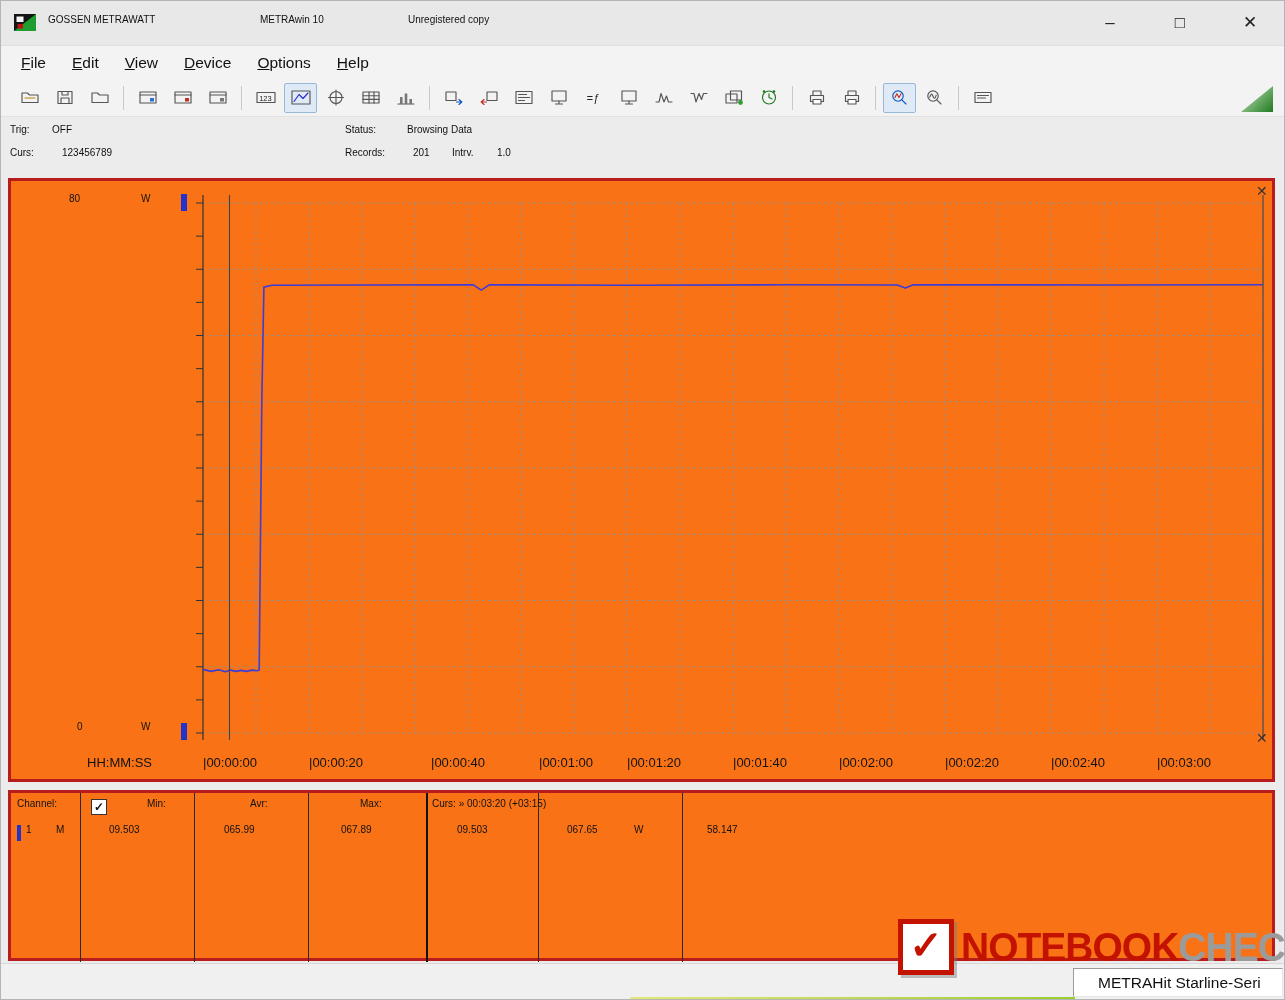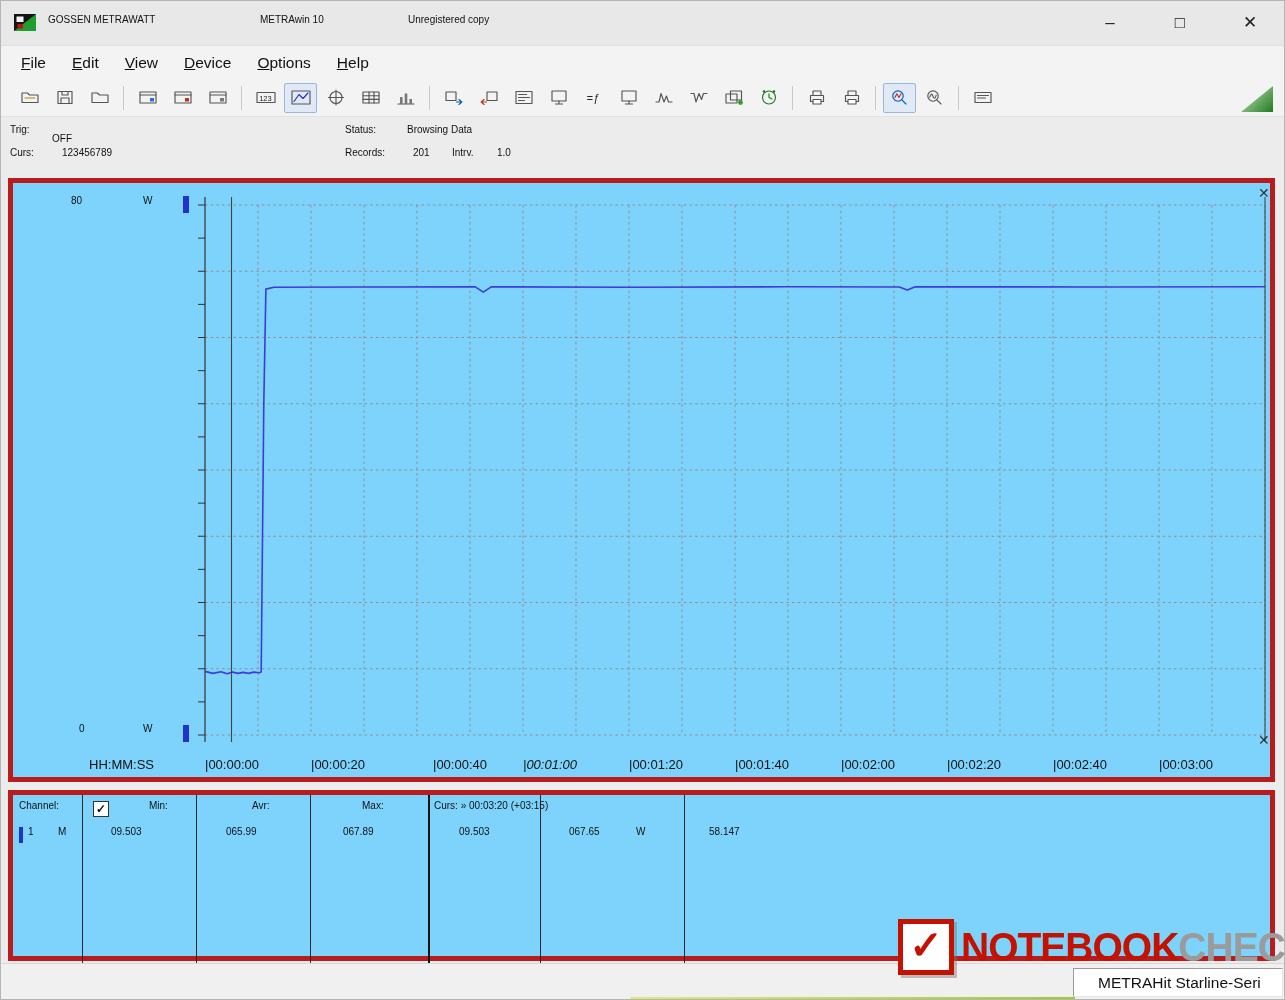--- a/index.html
+++ b/index.html
@@ -16,21 +16,21 @@
   .menu-item u{text-decoration:underline}
   
   #toolbar{position:absolute;left:0;top:79px;width:100%;height:38px;background:#f3f3f3;display:flex;align-items:center;padding-left:12px;box-sizing:border-box;border-bottom:1px solid #e2e2e2}
   .tbtn{width:31px;height:28px;display:flex;align-items:center;justify-content:center;border:1px solid transparent;border-radius:2px;margin:0 1px}
   .tbtn.active{background:#dfeaf6;border-color:#98b8d8}
   .tsep{width:1px;height:24px;background:#c9c9c9;margin:0 6px}
   #indicator{position:absolute;right:12px;top:86px;width:32px;height:26px;clip-path:polygon(100% 0,100% 100%,0 100%)}
   
   #statuszone{position:absolute;left:0;top:117px;width:100%;height:61px;background:#ececec}
   
-  .panel{position:absolute;background:#7dd3fc;border:5px solid #b91c1c;box-sizing:border-box}
+  .panel{position:absolute;background:#f97316;border:3px solid #b91c1c;box-sizing:border-box}
   #chartPanel{left:8px;top:178px;width:1267px;height:604px}
   #tablePanel{left:8px;top:790px;width:1267px;height:171px}
   #chart-svg{position:absolute;left:0;top:0}
   #xticks span{position:absolute;top:0;font-size:13px;white-space:nowrap}
   .chan-marker{position:absolute;width:6px;height:17px}
   .xhandle{position:absolute;font-size:14px;color:#333}
   
   .vsep{position:absolute;top:0;height:169px;width:1px;background:#2a2a2a}
   .vsep.major{width:2px;background:#111}
   .checkbox{position:absolute;width:14px;height:14px;border:1px solid #333;background:#fff;display:flex;align-items:center;justify-content:center;font-size:12px;font-weight:bold;line-height:1}
@@ -244,21 +244,21 @@
       <svg width="20" height="17" viewBox="0 0 20 17" fill="none" stroke="#555" stroke-width="1.15" stroke-linecap="round" stroke-linejoin="round">
         <rect x="2" y="3.5" width="16" height="10"></rect>
         <path d="M4.5 6.5h11M4.5 9h8"></path>
       </svg>
     </div>
   </div>
 <div id="indicator" style="background: linear-gradient(135deg, rgb(205, 234, 198), rgb(31, 122, 31));"></div>
 
 <div id="statuszone">
   <span class="lbl" style="left:10px;top:7px">Trig:</span>
-  <span class="lbl" style="left:52px;top:16px">OFF</span>
+  <span class="lbl" style="left:52px;top:7px">OFF</span>
   <span class="lbl" style="left:10px;top:30px">Curs:</span>
   <span class="lbl" style="left:62px;top:30px">123456789</span>
   <span class="lbl" style="left:345px;top:7px">Status:</span>
   <span class="lbl" style="left:407px;top:7px">Browsing Data</span>
   <span class="lbl" style="left:345px;top:30px">Records:</span>
   <span class="lbl" style="left:413px;top:30px">201</span>
   <span class="lbl" style="left:452px;top:30px">Intrv.</span>
   <span class="lbl" style="left:497px;top:30px">1.0</span>
 </div>
 
@@ -321,21 +321,21 @@
   <span class="lbl" style="left:130px;top:540px">W</span>
   <div class="chan-marker" style="left: 170px; top: 13px; background: rgb(34, 51, 204);"></div>
   <div class="chan-marker" style="left: 170px; top: 542px; background: rgb(34, 51, 204);"></div>
   <span class="xhandle" style="left:1245px;top:2px">✕</span>
   <span class="xhandle" style="left:1245px;top:549px">✕</span>
   <div id="xticks" style="position:absolute;left:0;top:574px;width:100%;height:26px">
     <span style="left:76px">HH:MM:SS</span>
   <span style="left: 192px;">|00:00:00</span>
       <span style="left: 298px;">|00:00:20</span>
       <span style="left: 404px; margin-left: 16px;">|00:00:40</span>
-      <span style="left: 510px; font-style: italic;">|00:01:00</span>
+      <span style="left: 528px;">|00:01:00</span>
       <span style="left: 616px;">|00:01:20</span>
       <span style="left: 722px; text-align: right;">|00:01:40</span>
       <span style="left: 828px;">|00:02:00</span>
       <span style="left: 934px;">|00:02:20</span>
       <span style="left: 1040px;">|00:02:40</span>
       <span style="left: 1146px;">|00:03:00</span>
     </div>
 </div>
 
 <div id="tablePanel" class="panel">

